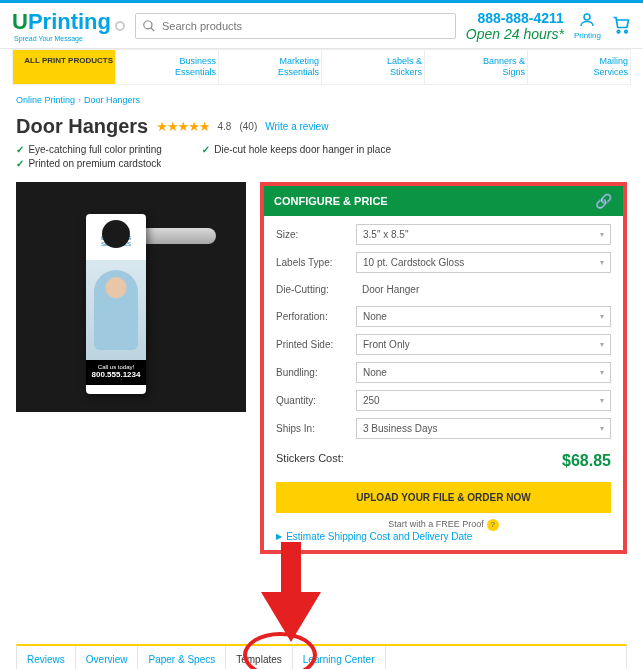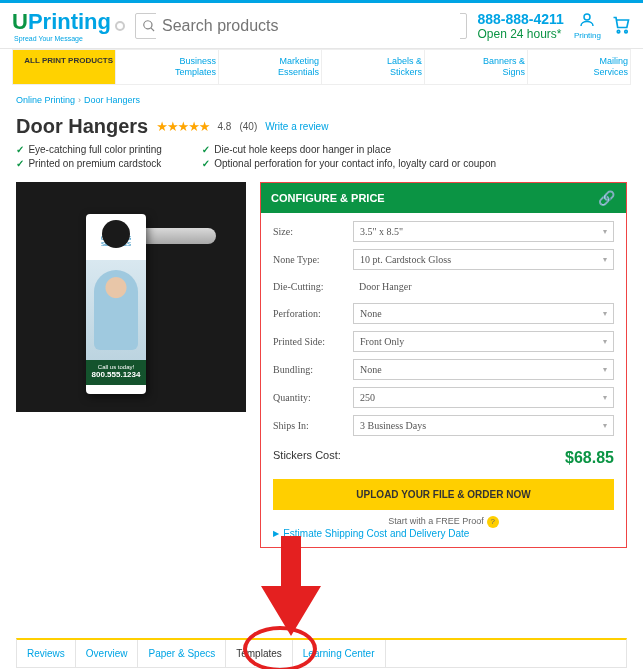--- a/index.html
+++ b/index.html
@@ -7,25 +7,25 @@
 .page { width: 643px; margin: 0 auto; }
 .topbar { height: 3px; background: #00a4e4; }
 .header { display: flex; align-items: center; padding: 6px 12px; border-bottom: 1px solid #e6e6e6; gap: 10px; }
 .logo { display: flex; align-items: center; }
 .logo-u { font-size: 22px; font-weight: bold; color: #0b9444; }
 .logo-p { font-size: 22px; font-weight: bold; color: #00a4e4; }
 .logo-dot { width: 10px; height: 10px; border-radius: 50%; border: 2px solid #ccc; margin-left: 4px; }
 .tagline { font-size: 7px; color: #00a4e4; margin-left: 2px; }
 .search-wrap { flex: 1; display: flex; align-items: center; border: 1px solid #ccc; border-radius: 2px; padding: 2px 6px; background: #fff; height: 26px; }
 .search-wrap svg { width: 14px; height: 14px; fill: #888; }
-.search-wrap input { border: none; outline: none; flex: 1; padding: 4px 6px; font-size: 16px; }
+.search-wrap input { border: none; outline: none; flex: 1; padding: 4px 6px; font-size: 11px; }
 .header-right { display: flex; align-items: center; gap: 10px; }
-.phone { }
+.phone { text-align: right; }
 .phone-num { color: #00a4e4; font-size: 14px; font-weight: bold; }
-.phone-sub { color: #0b9444; font-size: 12px; }
+.phone-sub { color: #0b9444; font-size: 14px; font-style: italic; }
 .acct { text-align: center; color: #00a4e4; font-size: 8px; }
 .acct svg { width: 18px; height: 18px; stroke: #00a4e4; fill: none; stroke-width: 2;}
 .cart svg { width: 20px; height: 20px; stroke: #00a4e4; fill: none; stroke-width: 2;}
 .nav { display: flex; padding: 0 12px; background: #fff; }
 .nav-item { flex: 1; text-align: right; padding: 6px 2px; font-size: 9px; color: #00a4e4; border: 1px solid #eee; border-left: none; line-height: 1.2; }
 .nav-item:first-child { border-left: 1px solid #eee; }
 .nav-item.active { background: #ffd200; color: #333; font-weight: bold; font-size: 8px; }
 .content { padding: 10px 16px; }
 .breadcrumb { font-size: 9px; color: #00a4e4; margin-bottom: 10px; }
 .breadcrumb .sep { color: #999; margin: 0 3px; }
@@ -42,27 +42,27 @@
 .door-scene { width: 100%; height: 100%; position: relative; overflow: hidden; }
 .handle { position: absolute; top: 46px; left: 110px; width: 90px; height: 16px; background: linear-gradient(#d9d9d9,#a8a8a8); border-radius: 8px; }
 .handle-base { position: absolute; top: 38px; left: 100px; width: 28px; height: 32px; background: linear-gradient(#c8c8c8,#888); border-radius: 4px; }
 .hanger { position: absolute; top: 32px; left: 70px; width: 60px; height: 180px; background: #fff; border-radius: 4px; box-shadow: 2px 3px 8px rgba(0,0,0,.55); overflow: hidden;}
 .hanger-hole { position: absolute; top: 6px; left: 50%; transform: translateX(-50%); width: 28px; height: 28px; border-radius: 50%; background: #1a1a1a; }
 .hanger-top { height: 40px; background: #fff; }
 .hanger-logo { text-align: center; font-size: 6px; color: #0a79b5; margin-top: 6px; }
 .hanger-logo svg { width: 14px; height: 14px; fill: #0a79b5;}
 .hanger-photo { height: 100px; background: linear-gradient(#d9e8f0,#bcd4e0); display: flex; align-items: center; justify-content: center;}
 .hanger-photo .person { width: 44px; height: 80px; background: radial-gradient(circle at 50% 22%, #e8c6a8 0 10px, transparent 11px), linear-gradient(#9fc9df,#9fc9df); border-radius: 22px 22px 6px 6px;}
-.hanger-bottom { background: #14532d; color: #fff; text-align: center; padding: 4px 0 6px; font-size: 6px;}
+.hanger-bottom { background: #000000; color: #fff; text-align: center; padding: 4px 0 6px; font-size: 6px;}
 .hanger-bottom .ph { font-size: 8px; font-weight: bold;}
-.config { flex: 1; border: 1px solid #ef4444; }
+.config { flex: 1; border: 4px solid #ef4444; }
 .config-head { background: #0b9444; color: #fff; padding: 7px 10px; font-size: 11px; font-weight: bold; display: flex; justify-content: space-between; align-items: center; }
 .config-head .link-icon { color: #9fd9f5; font-size: 14px; }
 .config-body { padding: 8px 12px; }
-.cfg-row { display: flex; align-items: center; margin-bottom: 7px; font-family: Liberation Serif, serif; }
+.cfg-row { display: flex; align-items: center; margin-bottom: 7px; }
 .cfg-label { width: 80px; font-size: 10px; color: #555; }
 .cfg-sel { flex: 1; border: 1px solid #ccc; padding: 4px 6px; font-size: 10px; color: #555; display: flex; justify-content: space-between; align-items: center; background: #fff; }
 .cfg-sel .caret { color: #aaa; font-size: 8px; }
 .cfg-static { flex: 1; font-size: 10px; color: #555; padding: 4px 6px; }
 .price-row { display: flex; justify-content: space-between; padding: 6px 0; font-size: 11px; }
 .price-val { color: #0b9444; font-size: 16px; font-weight: bold; }
 .upload-btn { width: 100%; background: #ffcf00; border: none; padding: 10px; font-size: 10px; font-weight: bold; color: #333; margin: 6px 0; cursor: pointer; }
 .free-proof { text-align: center; font-size: 9px; color: #666; margin-bottom: 0;}
 .free-proof .q { background: #ffcf00; border-radius: 50%; width: 12px; height: 12px; display: inline-block; text-align: center; line-height: 12px; font-size: 8px; margin-left: 3px;}
 .est-link { color: #00a4e4; font-size: 10px; display: flex; align-items: center; gap: 4px; }
@@ -112,21 +112,21 @@
             <circle cx="9" cy="20" r="1.5"></circle>
             <circle cx="18" cy="20" r="1.5"></circle>
           </svg>
       </div>
     </div>
   </div>
 
   <div class="nav">
     <div class="nav-item active">ALL PRINT PRODUCTS</div>
     <div class="nav-item" style="white-space:pre-line">Business
-Templates</div>
+Essentials</div>
     <div class="nav-item" style="white-space:pre-line">Marketing
 Essentials</div>
     <div class="nav-item" style="white-space:pre-line">Labels &amp;
 Stickers</div>
     <div class="nav-item" style="white-space:pre-line">Banners &amp;
 Signs</div>
     <div class="nav-item" style="white-space:pre-line">Mailing
 Services</div>
   </div>
 
@@ -143,21 +143,20 @@
       <a class="reviews-link">Write a review</a>
     </div>
 
     <div class="features">
       <div class="feat-col">
         <div><span class="check">✓</span><span>Eye-catching full color printing</span></div>
         <div><span class="check">✓</span><span>Printed on premium cardstock</span></div>
       </div>
       <div class="feat-col">
         <div><span class="check">✓</span><span>Die-cut hole keeps door hanger in place</span></div>
-        <div><span class="check">✓</span><span>Optional perforation for your contact info, loyalty card or coupon</span></div>
       </div>
     </div>
 
     <div class="main-cols">
       <div class="product-img">
         <div class="door-scene">
           <div class="handle-base"></div>
           <div class="handle"></div>
           <div class="hanger">
             <div class="hanger-hole"></div>
@@ -188,21 +187,21 @@
         </div>
         <div class="config-body">
           <div class="cfg-row">
               <div class="cfg-label">Size:</div>
               <div class="cfg-sel">
                 <span>3.5" x 8.5"</span>
                 <span class="caret">▾</span>
               </div>
             </div>
           <div class="cfg-row">
-              <div class="cfg-label">None Type:</div>
+              <div class="cfg-label">Labels Type:</div>
               <div class="cfg-sel">
                 <span>10 pt. Cardstock Gloss</span>
                 <span class="caret">▾</span>
               </div>
             </div>
           <div class="cfg-row">
               <div class="cfg-label">Die-Cutting:</div>
               <div class="cfg-static">Door Hanger</div>
             </div>
           <div class="cfg-row">

